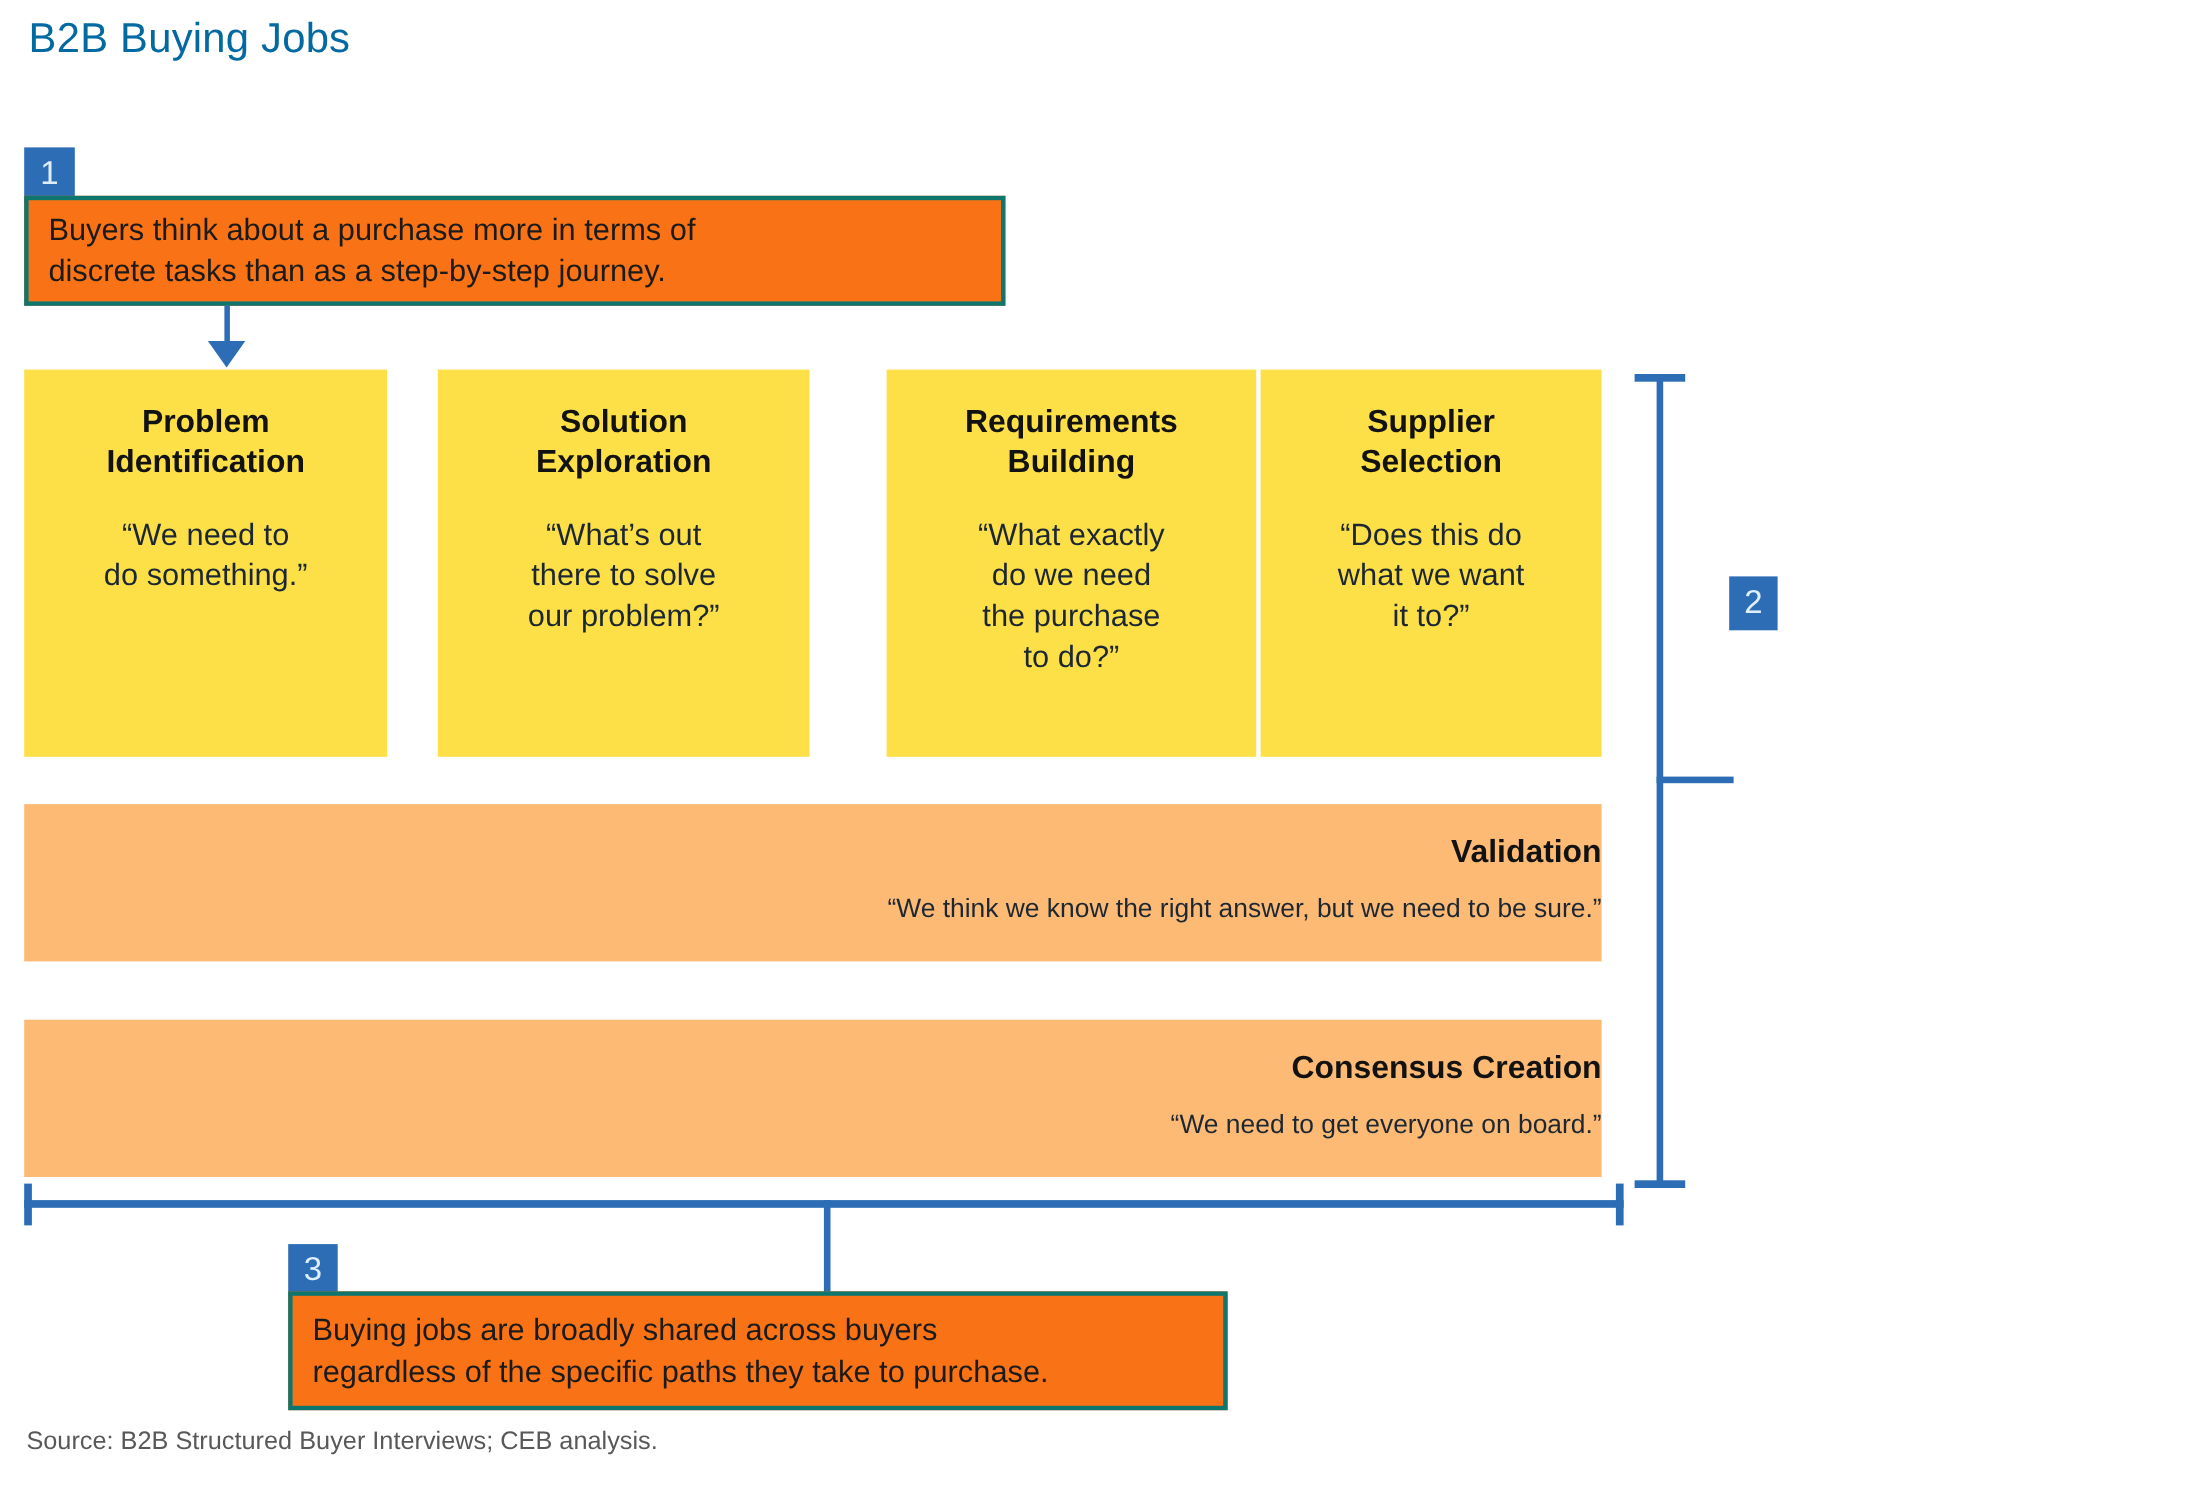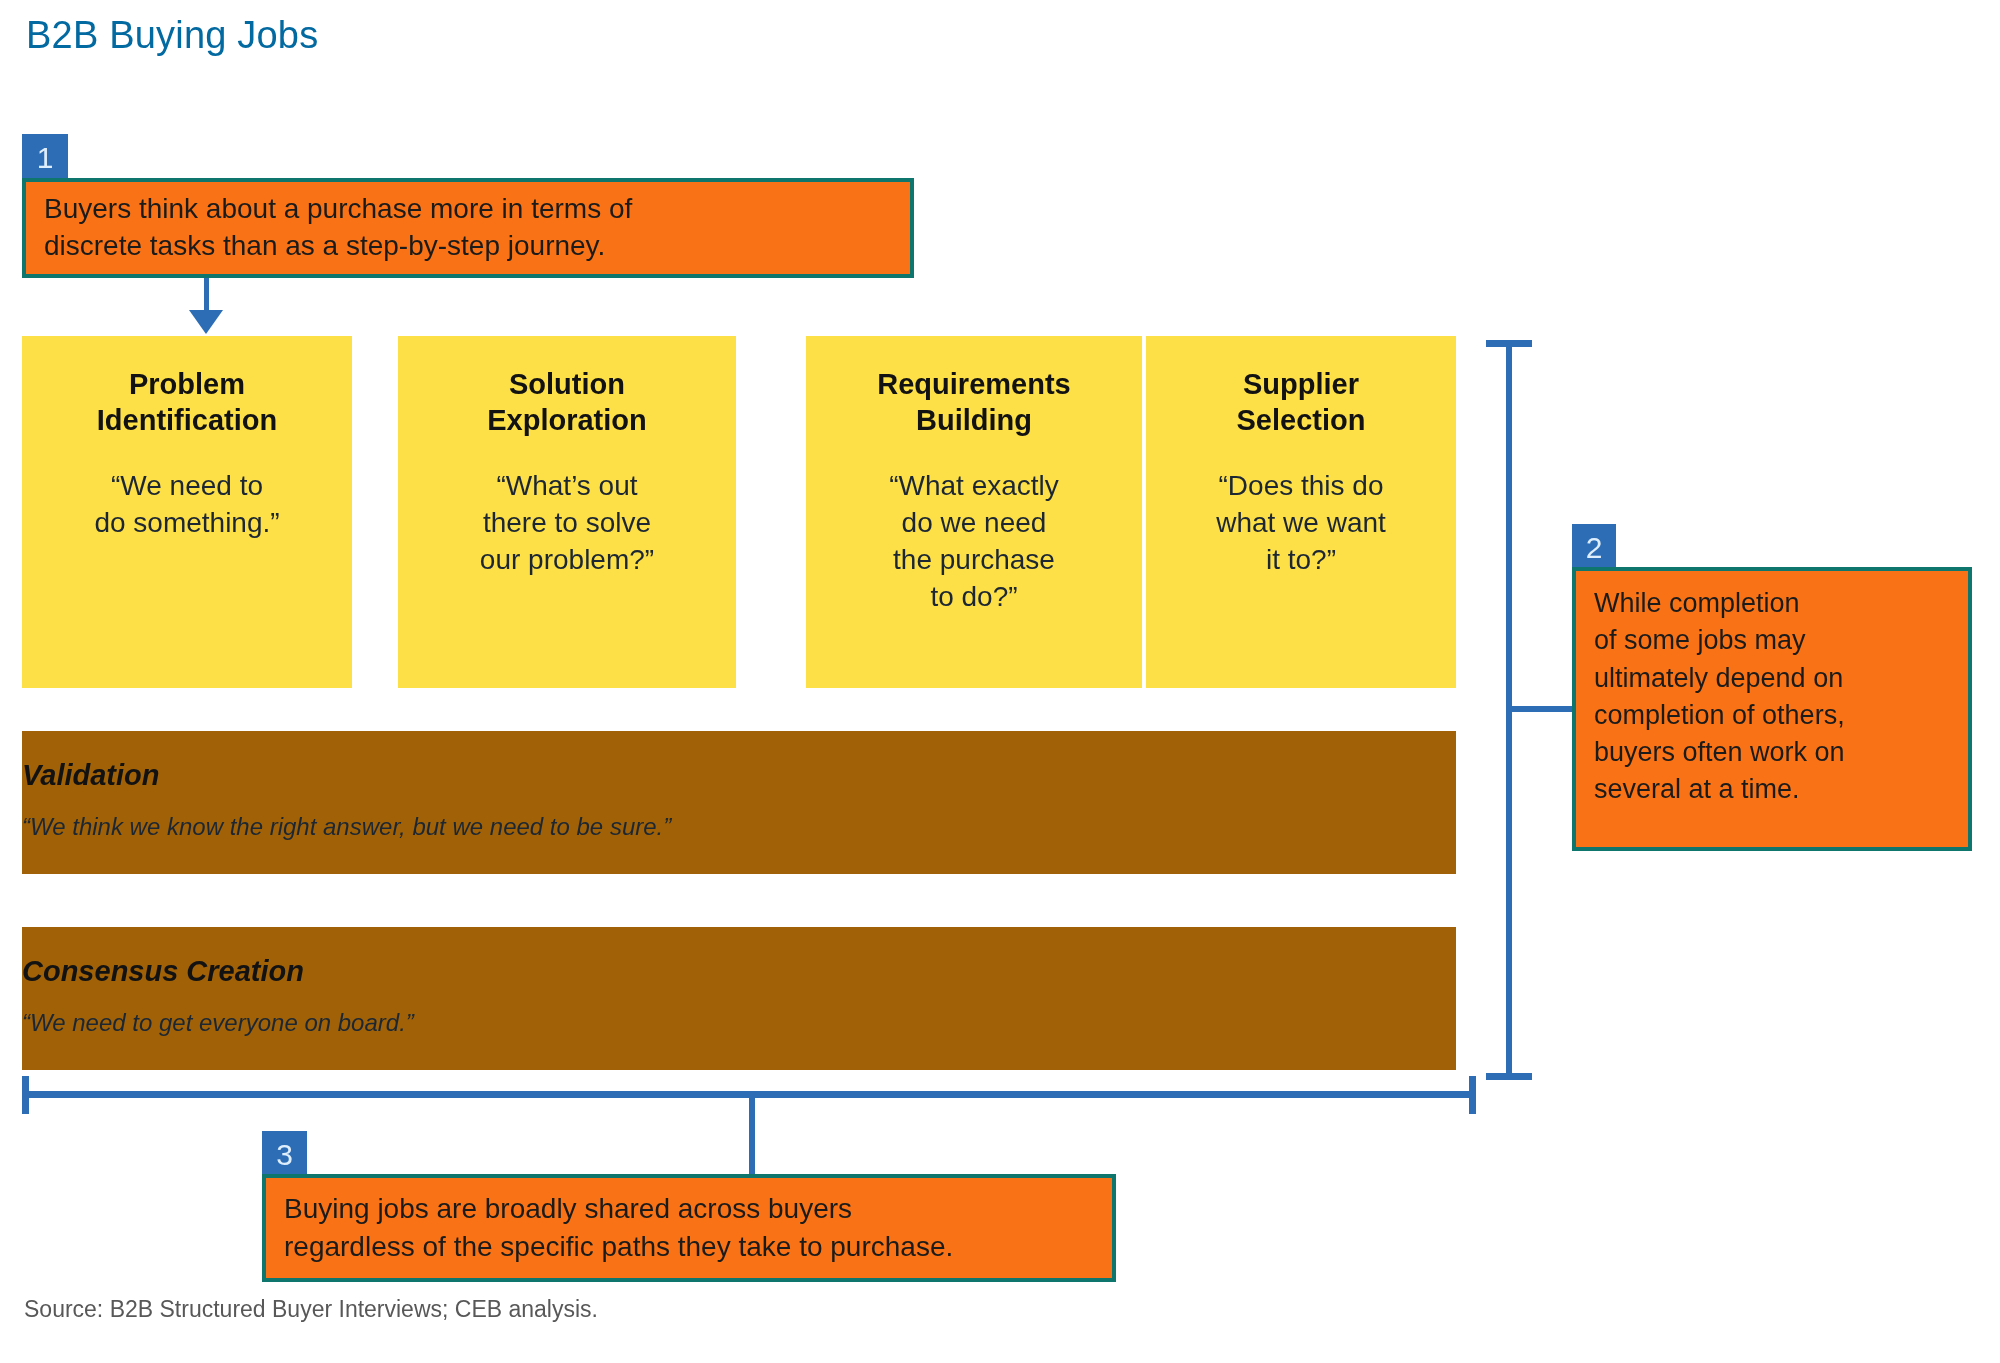--- a/index.html
+++ b/index.html
@@ -103,24 +103,23 @@
   #job1 { left: 398px;  width: 338px; }
   #job2 { left: 770px;  width: 336px; margin-left: 36px; }
   #job3 { left: 1146px; width: 310px; }
 
   
   .wide-bar {
     position: absolute;
     box-sizing: border-box;
     left: 22px;
     width: 1434px;
-    background: #a16207;
-    text-align: left;
+    background: #fdba74;
+    text-align: right;
     padding-top: 28px;
-    font-style: italic;
   }
   #bar-validation { top: 731px; height: 143px; }
   #bar-consensus  { top: 927px; height: 143px; }
   .bar-title {
     font-size: 29px;
     font-weight: bold;
     color: #121212;
   }
   .bar-quote {
     margin-top: 21px;
@@ -217,28 +216,20 @@
     <div class="bar-title">Consensus Creation</div>
     <div class="bar-quote">“We need to get everyone on board.”</div>
   </div>
 
   <div class="conn" id="rb-line"></div>
   <div class="conn" id="rb-cap-top"></div>
   <div class="conn" id="rb-cap-bot"></div>
   <div class="conn" id="rb-stub"></div>
 
   <div class="badge" id="badge2">2</div>
-  <div class="callout" id="callout2">
-    <div class="callout-text">While completion
-of some jobs may
-ultimately depend on
-completion of others,
-buyers often work on
-several at a time.</div>
-  </div>
 
   <div class="conn" id="bb-line"></div>
   <div class="conn" id="bb-cap-left"></div>
   <div class="conn" id="bb-cap-rt"></div>
   <div class="conn" id="bb-drop"></div>
 
   <div class="badge" id="badge3">3</div>
   <div class="callout" id="callout3">
     <div class="callout-text">Buying jobs are broadly shared across buyers
 regardless of the specific paths they take to purchase.</div>

